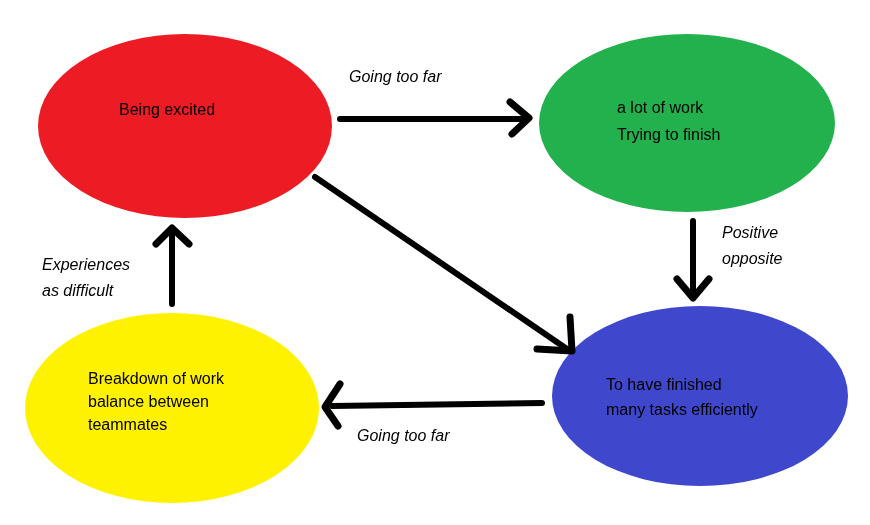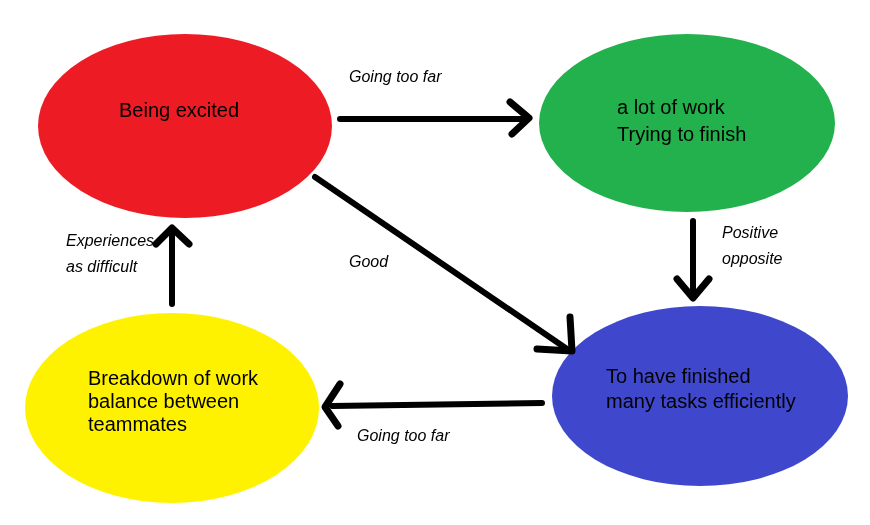--- a/index.html
+++ b/index.html
@@ -16,21 +16,21 @@
     font-family: "Liberation Sans", sans-serif;
     color: #000000;
   }
   .canvas svg {
     position: absolute;
     left: 0;
     top: 0;
   }
   .node-label {
     position: absolute;
-    font-size: 20px;
+    font-size: 16px;
     line-height: 26px;
     white-space: nowrap;
   }
   .edge-label {
     position: absolute;
     font-size: 16px;
     line-height: 26px;
     font-style: italic;
     white-space: nowrap;
   }
@@ -75,46 +75,45 @@
 
   <div class="node-label" style="left:119px; top:97px;">
     <div>Being excited</div>
   </div>
 
   <div class="node-label" style="left:617px; top:94px; line-height:27px;">
     <div>a lot of work</div>
     <div>Trying to finish</div>
   </div>
 
-  <div class="node-label" style="left:606px; top:364px; line-height:25px;">
+  <div class="node-label" style="left:606px; top:372px; line-height:25px;">
     <div>To have finished</div>
     <div>many tasks efficiently</div>
   </div>
 
   <div class="node-label" style="left:88px; top:367px; line-height:23px;">
     <div>Breakdown of work</div>
     <div>balance between</div>
     <div>teammates</div>
   </div>
 
   <div class="edge-label" style="left:349px; top:64px;">
     <div>Going too far</div>
   </div>
 
   <div class="edge-label" style="left:722px; top:220px;">
     <div>Positive</div>
     <div>opposite</div>
   </div>
 
   <div class="edge-label" style="left:349px; top:249px;">
-    <div>Good</div>
   </div>
 
   <div class="edge-label" style="left:357px; top:423px;">
     <div>Going too far</div>
   </div>
 
-  <div class="edge-label" style="left:42px; top:228px;margin-left:24px;">
+  <div class="edge-label" style="left:42px; top:252px;">
     <div>Experiences</div>
     <div>as difficult</div>
   </div>
 
 </div>
 
 </body></html>

